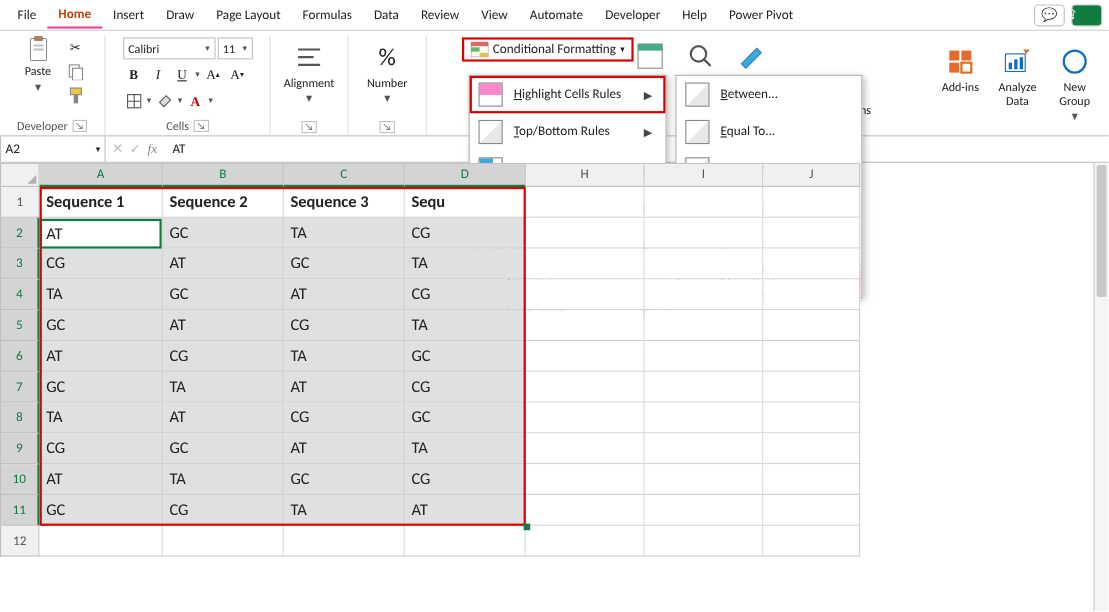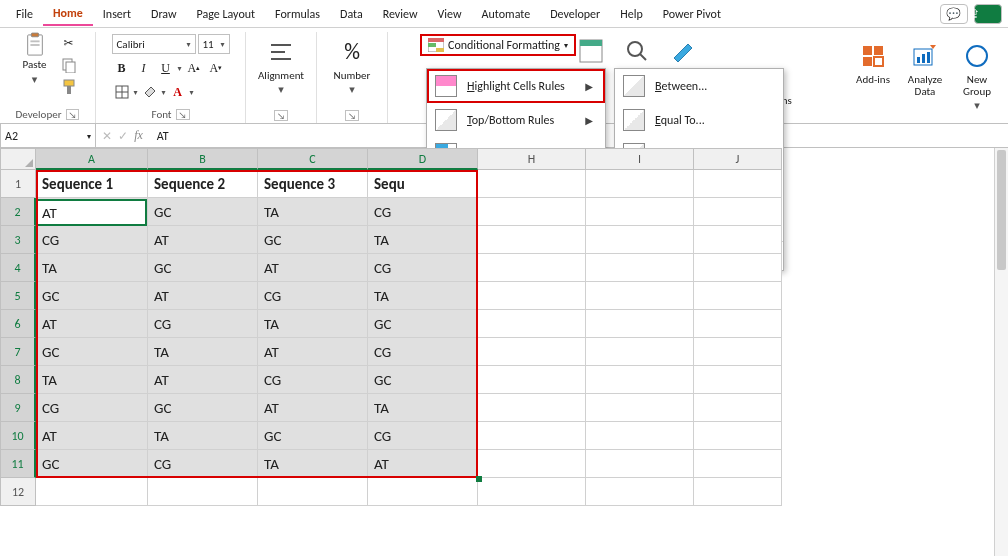--- a/index.html
+++ b/index.html
@@ -194,21 +194,21 @@
             </svg>
           </div>
           <span style="font-size:8px;color:#555">▾</span>
         <div class="btn-sm">
             <span style="font-weight:700;color:#c00">A</span>
           </div>
           <span style="font-size:8px;color:#555">▾</span>
       </div>
     </div>
     <div class="group-label">
-        <span>Font</span>
+        <span>Cells</span>
         <span class="launcher">↘</span>
       </div>
   </div>
 
   <div class="group">
     <div class="big-btn">
       <div class="icon">
           <svg width="28" height="24">
             <line x1="4" y1="5" x2="24" y2="5" stroke="#555" stroke-width="2"></line>
             <line x1="4" y1="12" x2="18" y2="12" stroke="#555" stroke-width="2"></line>

